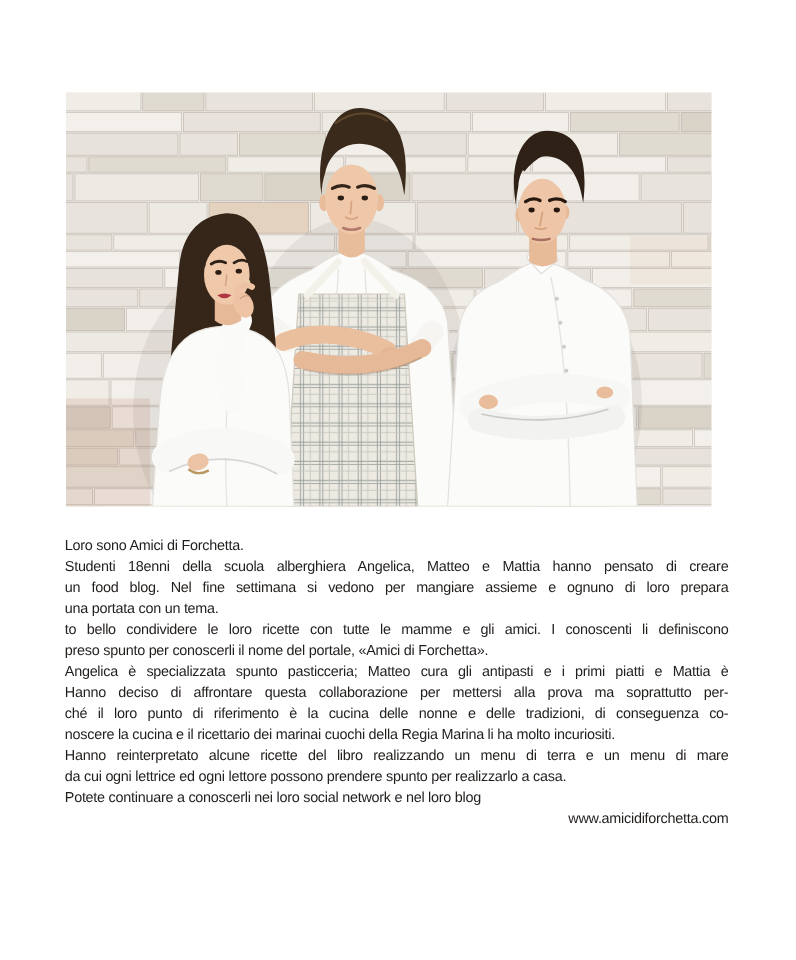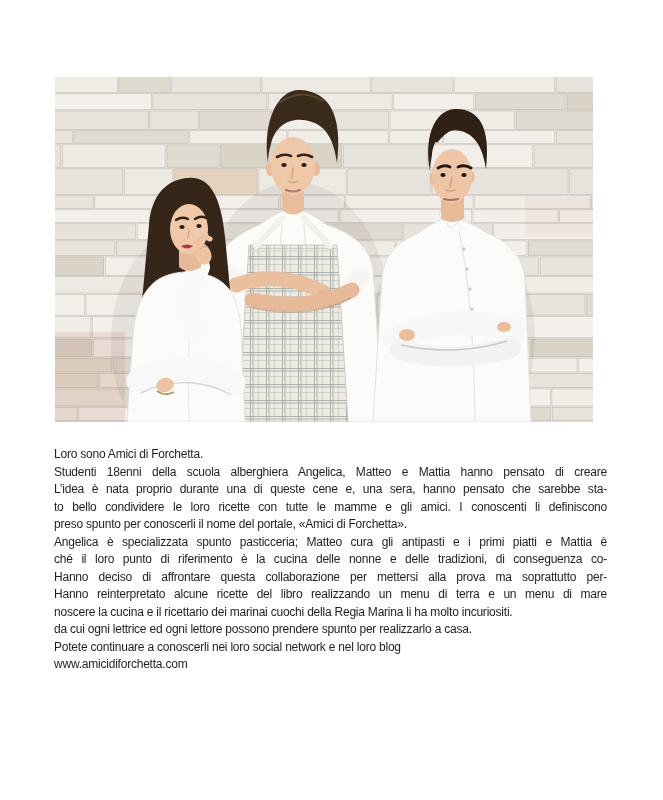--- a/index.html
+++ b/index.html
@@ -31,21 +31,21 @@
     text-align:justify;
     text-align-last:justify;
     text-justify:inter-word;
     white-space:nowrap;
   }
   .tline.end{
     text-align-last:left;
     white-space:normal;
   }
   .website{
-    text-align:left;
+    text-align:right;
     line-height:17.5px;
   }
 </style>
 </head>
 <body>
 
 <div class="page">
 
   <div class="photo">
     <svg width="538" height="345" viewBox="0 0 538 345" xmlns="http://www.w3.org/2000/svg">
@@ -300,27 +300,28 @@
         <ellipse cx="449" cy="250" rx="7" ry="5" fill="#e9bd9c"></ellipse>
         <path d="M346,268 C382,276 420,274 452,264" stroke="rgba(140,140,138,0.4)" stroke-width="1.4" fill="none"></path>
       </g>
     </svg>
   </div>
 
   <div class="article">
     <div>
         <div class="tline end">Loro sono Amici di Forchetta.</div>
         <div class="tline">Studenti 18enni della scuola alberghiera Angelica, Matteo e Mattia hanno pensato di creare</div>
-        <div class="tline">L’idea è nata proprio durante una di queste cene e, una sera, hanno pensato che sarebbe sta-</div>
+        <div class="tline">un food blog. Nel fine settimana si vedono per mangiare assieme e ognuno di loro prepara</div>
+        <div class="tline end">una portata con un tema.</div>
         <div class="tline">to bello condividere le loro ricette con tutte le mamme e gli amici. I conoscenti li definiscono</div>
         <div class="tline end">preso spunto per conoscerli il nome del portale, «Amici di Forchetta».</div>
         <div class="tline">Angelica è specializzata spunto pasticceria; Matteo cura gli antipasti e i primi piatti e Mattia è</div>
+        <div class="tline">Hanno deciso di affrontare questa collaborazione per mettersi alla prova ma soprattutto per-</div>
         <div class="tline">ché il loro punto di riferimento è la cucina delle nonne e delle tradizioni, di conseguenza co-</div>
-        <div class="tline">Hanno deciso di affrontare questa collaborazione per mettersi alla prova ma soprattutto per-</div>
+        <div class="tline end">noscere la cucina e il ricettario dei marinai cuochi della Regia Marina li ha molto incuriositi.</div>
         <div class="tline">Hanno reinterpretato alcune ricette del libro realizzando un menu di terra e un menu di mare</div>
-        <div class="tline end">noscere la cucina e il ricettario dei marinai cuochi della Regia Marina li ha molto incuriositi.</div>
         <div class="tline end">da cui ogni lettrice ed ogni lettore possono prendere spunto per realizzarlo a casa.</div>
         <div class="tline end">Potete continuare a conoscerli nei loro social network e nel loro blog</div>
       </div>
     <div class="website">www.amicidiforchetta.com</div>
   </div>
 
 </div>
 
 </body></html>

